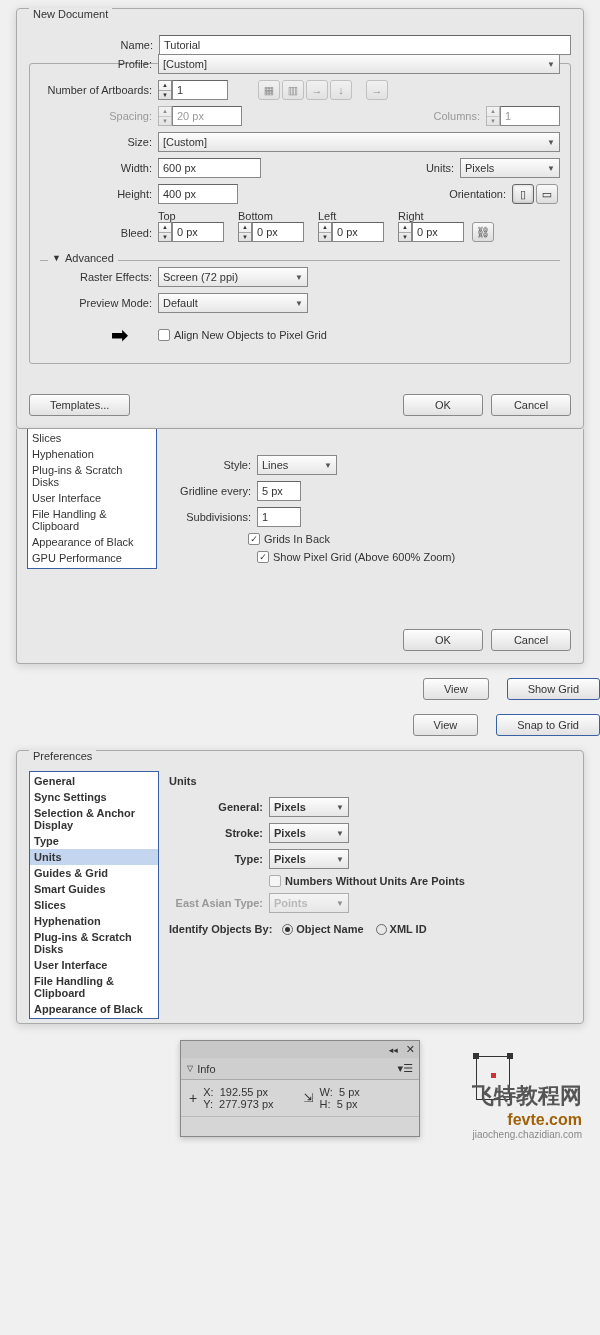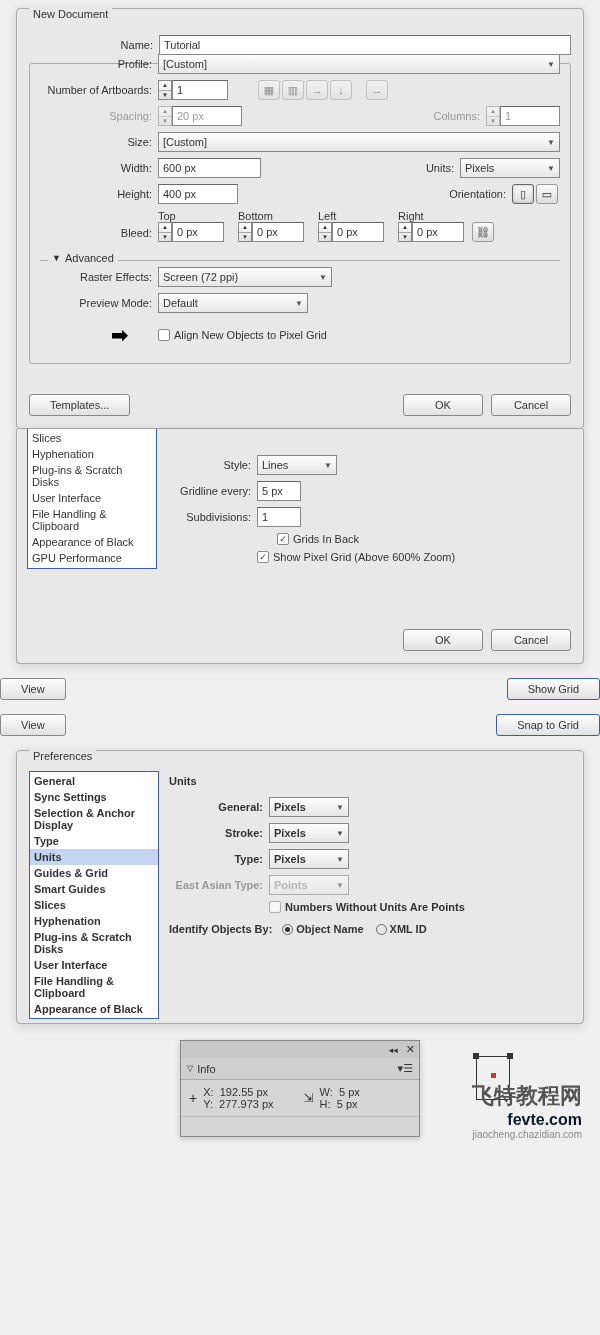--- a/index.html
+++ b/index.html
@@ -36,31 +36,31 @@
 .radio{width:11px;height:11px;border:1px solid #666;border-radius:50%;display:inline-flex;align-items:center;justify-content:center;margin-right:3px;vertical-align:middle;}
 .radio.on::before{content:"";width:5px;height:5px;background:#333;border-radius:50%;}
 
 .arrow-big{font-size:20px;color:#000;font-weight:bold;}
 .warn-icon{color:#e8a000;font-size:14px;}
 
 .prefs-list{border:1px solid #3a5fa3;background:#fff;width:130px;padding:1px 0;}
 .prefs-list div{padding:2px 4px;}
 .prefs-list .sel{background:#c4d5f0;}
 
-.middle-btns{display:flex;justify-content:space-between;gap:24px;margin:14px 0;}
+.middle-btns{display:flex;justify-content:flex-end;gap:18px;margin:14px 0;}
 
 .info-panel{width:240px;margin:16px auto;background:#d6d6d6;border:1px solid #888;box-shadow:0 2px 6px rgba(0,0,0,0.2);}
 .info-head{display:flex;justify-content:flex-end;align-items:center;background:#c8c8c8;padding:2px 4px;gap:8px;}
 .info-title{display:flex;align-items:center;gap:4px;padding:4px 6px;border-bottom:1px solid #aaa;background:#cfcfcf;}
 .info-body{padding:6px 8px;display:flex;gap:30px;}
 .info-col{display:flex;align-items:center;gap:6px;}
 
 .watermark{position:absolute;right:18px;bottom:20px;text-align:right;}
 .wm1{font-size:22px;font-weight:bold;color:#555;}
-.wm2{font-size:16px;font-weight:bold;color:#0f172a;}
+.wm2{font-size:16px;font-weight:bold;color:#a16207;}
 .wm3{font-size:10px;color:#888;}
 .regmark{position:absolute;right:90px;bottom:60px;width:34px;height:44px;border:1px solid #333;}
 .regmark::before{content:"";position:absolute;top:-4px;left:-4px;width:6px;height:6px;background:#333;}
 .regmark::after{content:"";position:absolute;top:-4px;right:-4px;width:6px;height:6px;background:#333;}
 .regdot{position:absolute;top:16px;left:14px;width:5px;height:5px;background:#c33;}
 </style>
 </head>
 <body>
 
 <div class="dialog" style="margin-top:8px;">
@@ -172,21 +172,21 @@
       <div style="margin-top:18px;position:relative;">
         <div style="border-top:1px solid #aaa;"></div>
         <div class="section-label">
           <span style="font-size:9px">▼</span>
           <span>Advanced</span>
         </div>
       </div>
 
       <div class="row">
         <div class="label-right" style="width:118px">Raster Effects:</div>
-        <div class="select" style="width:174px">Screen (72 ppi)</div>
+        <div class="select" style="width:150px">Screen (72 ppi)</div>
       </div>
       <div class="row">
         <div class="label-right" style="width:118px">Preview Mode:</div>
         <div class="select" style="width:150px">Default</div>
       </div>
       <div class="row" style="margin-top:10px">
         <div style="width:88px;text-align:right"><span class="arrow-big">➡</span></div>
         <div style="width:30px"></div>
         <span class="checkbox"></span>
         <span>Align New Objects to Pixel Grid</span>
@@ -220,21 +220,21 @@
           <div class="select" style="width:80px">Lines</div>
         </div>
       <div class="row">
           <div class="label-right" style="width:80px">Gridline every:</div>
           <input class="text-input" style="width: 44px;" value="5 px">
         </div>
       <div class="row">
           <div class="label-right" style="width:80px">Subdivisions:</div>
           <input class="text-input" style="width: 44px;" value="1">
         </div>
-      <div class="row" style="margin-left:100px">
+      <div class="row" style="margin-left:71px">
           <span class="checkbox checked"></span>
           <span>Grids In Back</span>
         </div>
       <div class="row" style="margin-left:80px">
           <span class="checkbox checked"></span>
           <span>Show Pixel Grid (Above 600% Zoom)</span>
         </div>
     </div>
   </div>
   <div style="display:flex;justify-content:flex-end;gap:8px;padding:60px 12px 12px">
@@ -277,27 +277,27 @@
           <div class="select" style="width:80px">Pixels</div>
         </div>
       <div class="row">
           <div class="label-right" style="width:100px">Stroke:</div>
           <div class="select" style="width:80px">Pixels</div>
         </div>
       <div class="row">
           <div class="label-right" style="width:100px">Type:</div>
           <div class="select" style="width:80px">Pixels</div>
         </div>
-      <div class="row">
-          <div class="label-right disabled" style="width:100px">East Asian Type:</div>
-          <div class="select disabled" style="width:80px;opacity:0.6">Points</div>
-        </div>
       <div class="row disabled" style="margin-left:100px">
           <span class="checkbox" style="opacity:0.6"></span>
           <span>Numbers Without Units Are Points</span>
+        </div>
+      <div class="row">
+          <div class="label-right disabled" style="width:100px">East Asian Type:</div>
+          <div class="select disabled" style="width:80px;opacity:0.6">Points</div>
         </div>
       <div class="row" style="margin-top:10px">
         <div class="label-right" style="width:auto;margin-right:4px">Identify Objects By:</div>
         <span class="radio on"></span>
           <span>Object Name</span>
         <span style="width:12px"></span>
         <span class="radio"></span>
           <span>XML ID</span>
       </div>
     </div>

